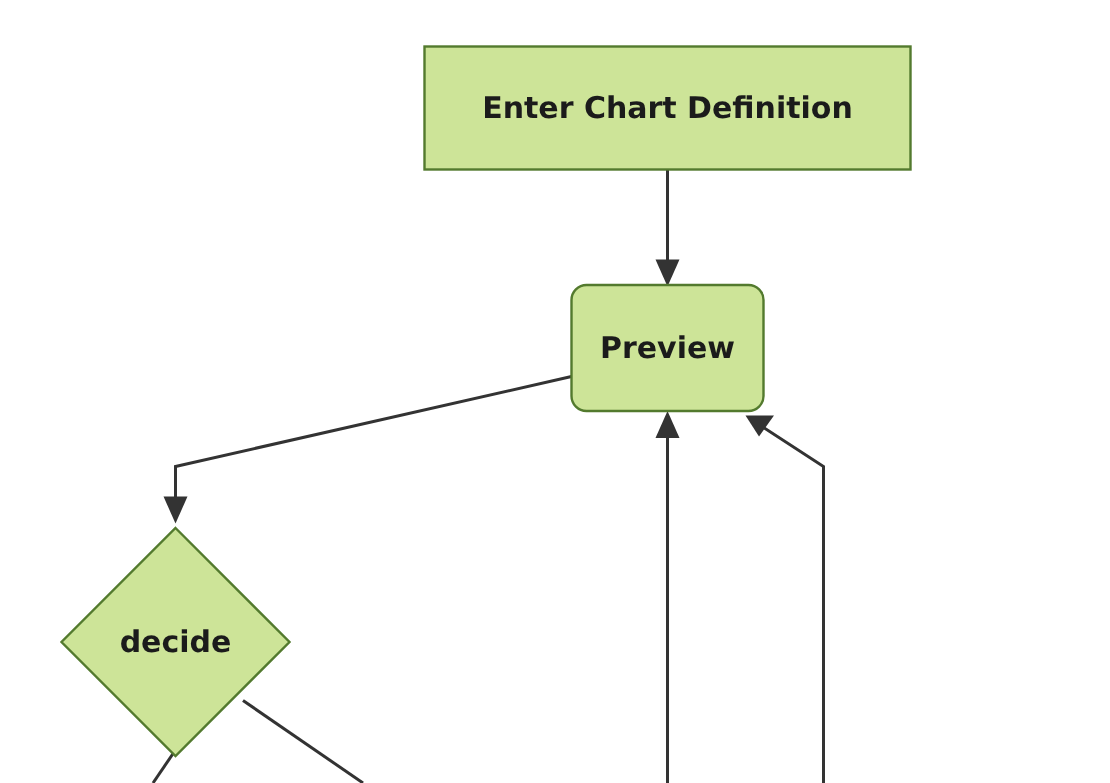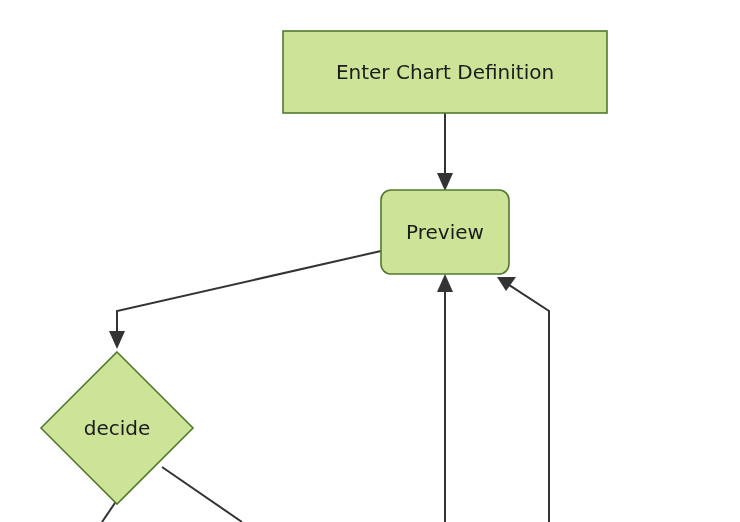--- a/index.html
+++ b/index.html
@@ -10,20 +10,21 @@
   }
   body {
     font-family: "DejaVu Sans", "Liberation Sans", sans-serif;
   }
   #diagram-root {
     position: relative;
     width: 740px;
     height: 522px;
     background: #ffffff;
     overflow: hidden;
+    font-weight: bold;
   }
   #flow-svg {
     position: absolute;
     top: 0;
     left: 0;
     width: 740px;
     height: 522px;
     display: block;
   }
   .node-shape {

